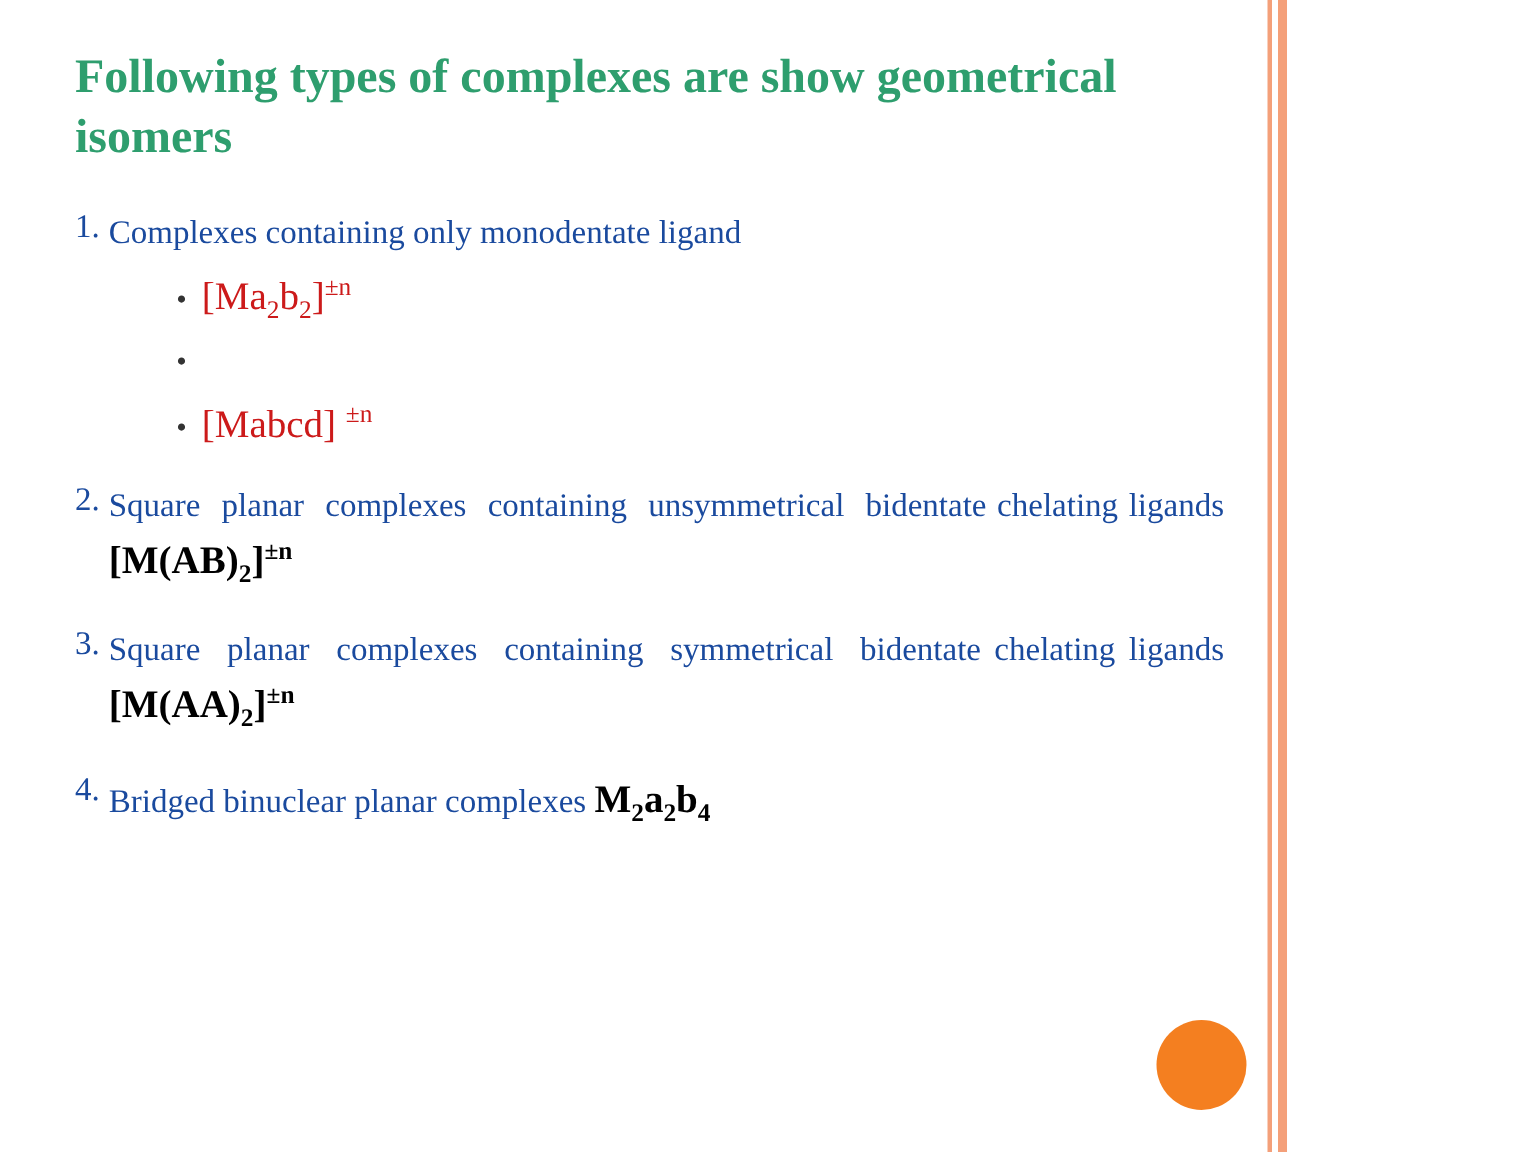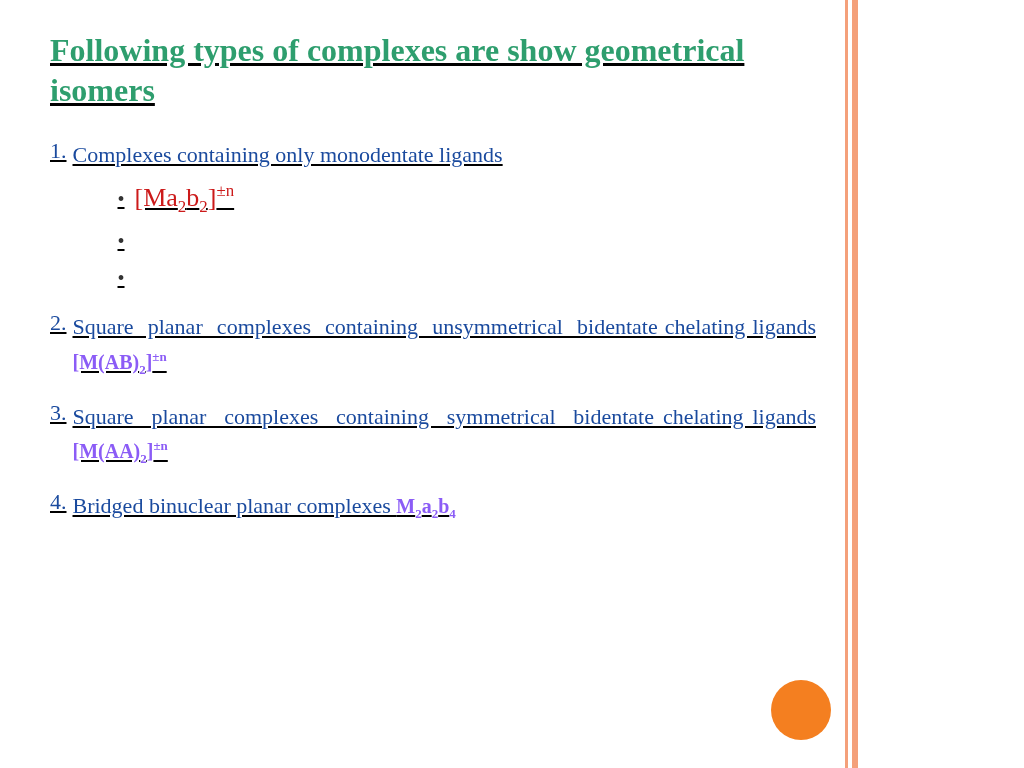--- a/index.html
+++ b/index.html
@@ -12,21 +12,20 @@
       overflow: hidden;
       position: relative;
     }
 
     .slide-container {
       width: 876px;
       height: 768px;
       background: #fff;
       position: relative;
       padding: 30px 60px 30px 50px;
-      text-decoration: underline;
     }
 
     
     .border-right-outer {
       position: absolute;
       right: 18px;
       top: 0;
       bottom: 0;
       width: 6px;
       background: #f4a07a;
@@ -79,23 +78,23 @@
       color: #333;
       font-size: 20px;
     }
 
     .formula-red {
       color: #cc1a1a;
       font-size: 26px;
     }
 
     .formula-inline {
-      color: #8b5cf6;
+      color: #000000;
       font-weight: bold;
-      font-size: 20px;
+      font-size: 26px;
     }
 
     sup {
       font-size: 0.65em;
       vertical-align: super;
     }
 
     sub {
       font-size: 0.65em;
       vertical-align: sub;
@@ -134,31 +133,32 @@
   <div class="border-right-inner"></div>
   <div class="border-right-outer"></div>
 
   <div class="slide-title">Following types of complexes are show geometrical isomers</div>
 
   <div>
 
     <div class="item-block" style="margin-bottom: 10px;">
       <span class="item-number">1.</span>
       <div class="item-content">
-        <div class="point1-content">Complexes containing only monodentate ligands</div>
+        <div class="point1-content">Complexes containing only monodentate ligand</div>
         <ul class="sub-list">
           <li>
             <span class="bullet">•</span>
             <span class="formula-red">[Ma<sub>2</sub>b<sub>2</sub>]<sup>±n</sup></span>
           </li>
           <li>
             <span class="bullet">•</span>
           </li>
           <li>
             <span class="bullet">•</span>
+            <span class="formula-red">[Mabcd] <sup>±n</sup></span>
           </li>
         </ul>
       </div>
     </div>
 
     <div class="item-block" style="margin-bottom: 20px;">
       <span class="item-number">2.</span>
       <div class="item-content">
         Square&nbsp; planar&nbsp; complexes&nbsp; containing&nbsp; unsymmetrical&nbsp; bidentate chelating ligands <span class="formula-inline">[M(AB)<sub>2</sub>]<sup>±n</sup></span>
       </div>

